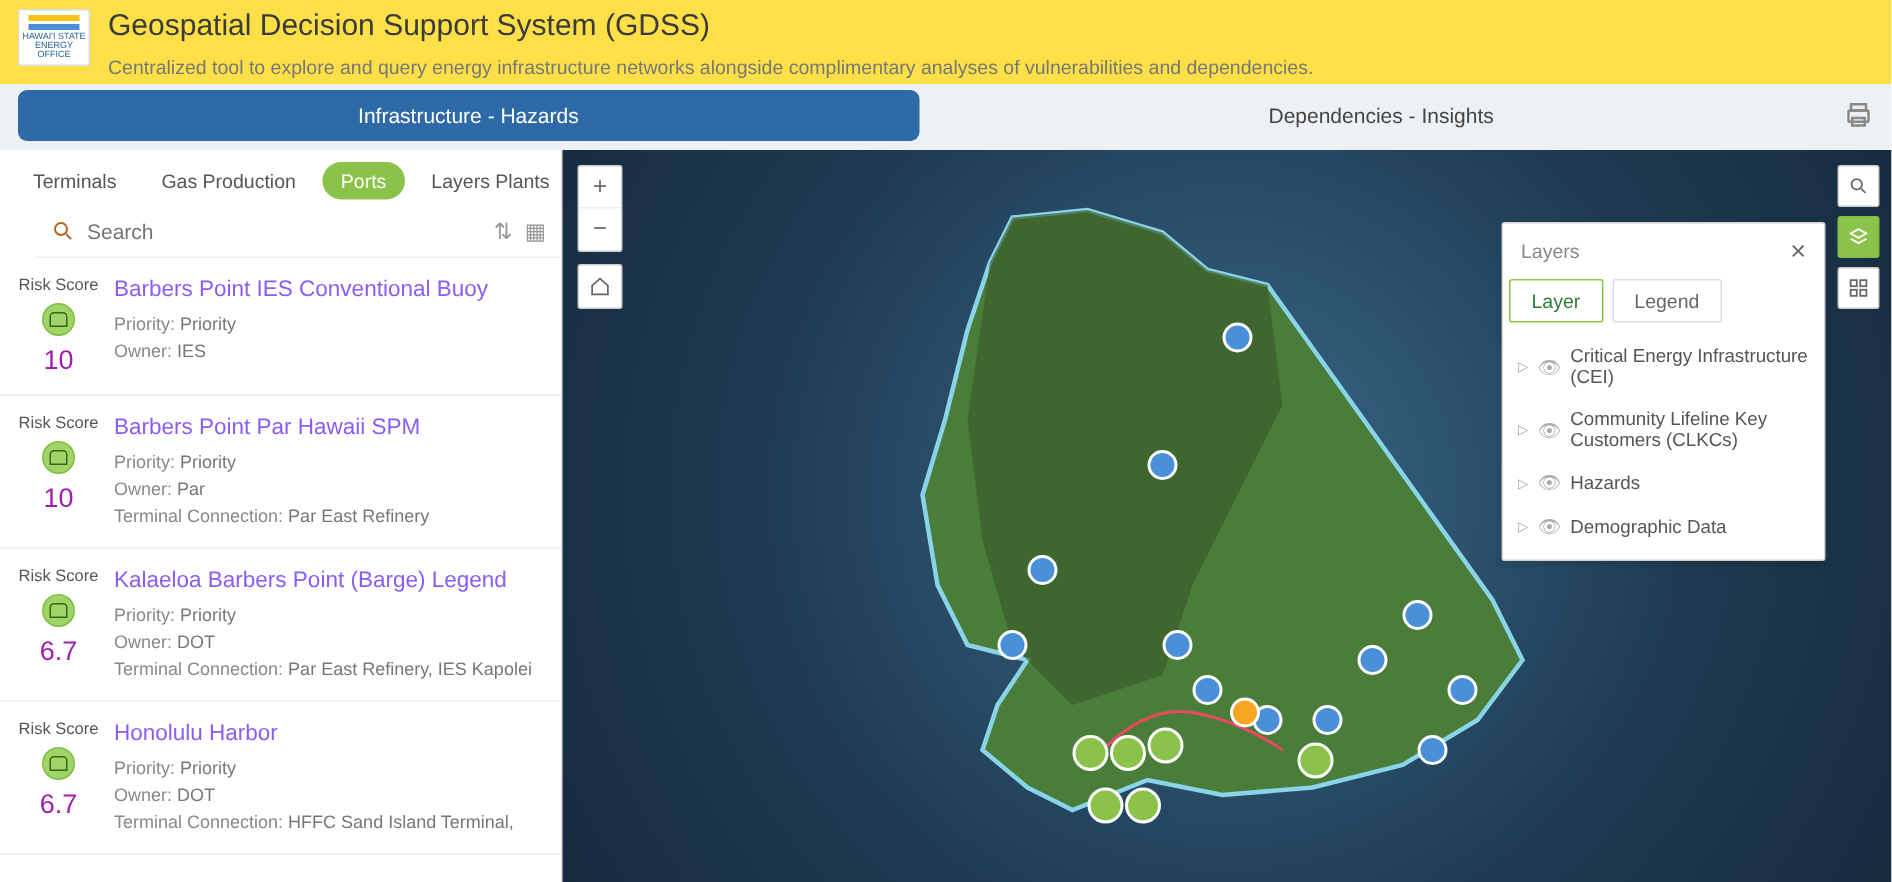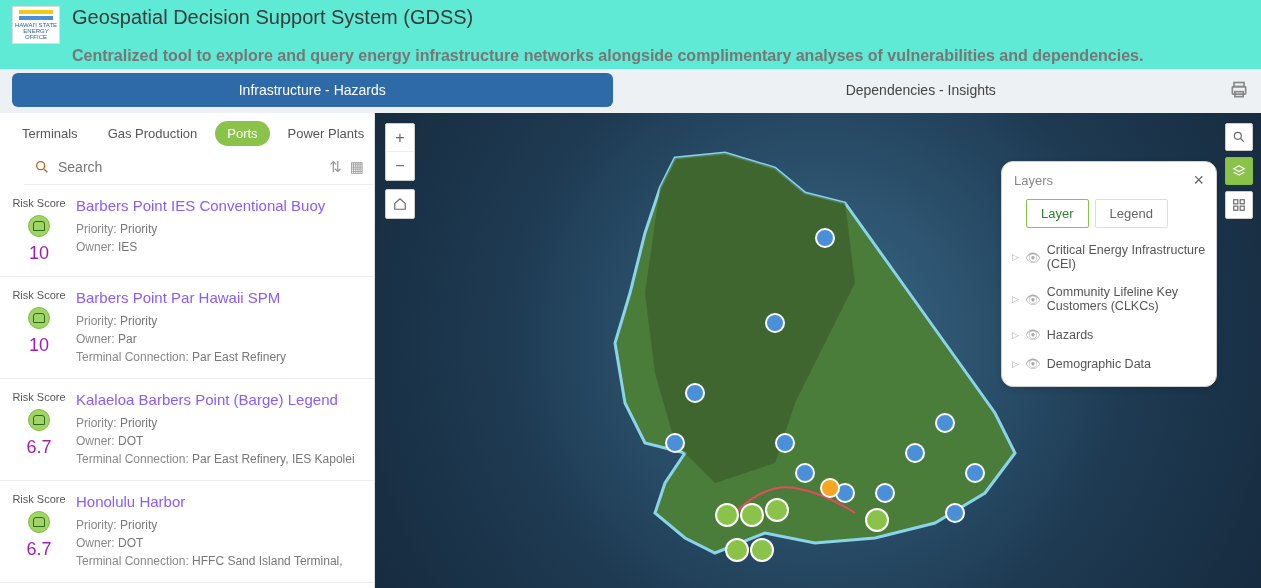--- a/index.html
+++ b/index.html
@@ -1,22 +1,22 @@
 <!DOCTYPE html>
 <html><head>
 <meta charset="utf-8">
 <style>
 * { box-sizing: border-box; margin: 0; padding: 0; }
 body { font-family: -apple-system, BlinkMacSystemFont, "Segoe UI", Arial, sans-serif; background: #f5f7f9; width: 1261px; height: 588px; overflow: hidden; font-size: 13px; color: #333; }
-.header { padding: 6px 12px 4px 12px; display: flex; align-items: flex-start; gap: 12px; background: #5eead4; }
+.header { padding: 6px 12px 4px 12px; display: flex; align-items: flex-start; gap: 12px; background: #fde047; }
 .logo { width: 48px; height: 38px; display: flex; flex-direction: column; justify-content: center; align-items: center; background: #fff; border: 1px solid #ddd; font-size: 6px; color: #2a6496; text-align: center; line-height: 1; }
 .logo .stripe { height: 4px; width: 34px; margin-bottom: 2px; }
 .title-block { flex: 1; }
 .title { font-size: 20px; font-weight: 500; color: #3b3b3b; }
-.subtitle { font-size: 16px; color: #777; margin-top: 18px; font-weight: bold; }
+.subtitle { font-size: 13px; color: #777; margin-top: 8px; }
 .tabbar { padding: 4px 12px 6px 12px; display: flex; align-items: center; gap: 8px; background: #eef1f4; }
 .main-tab { flex: 1; text-align: center; padding: 9px 0; border-radius: 6px; font-size: 14px; }
 .main-tab.active { background: #2f6aa8; color: #ffffff; font-weight: 500; }
 .main-tab.inactive { background: transparent; color: #444; }
 .print-icon { width: 20px; height: 20px; color: #888; }
 .content { display: flex; height: calc(588px - 82px); }
 .sidebar { width: 375px; background: #fff; border-right: 1px solid #e0e0e0; overflow-y: auto; }
 .subtabs { display: flex; align-items: center; gap: 6px; padding: 8px 10px; overflow-x: hidden; white-space: nowrap; }
 .subtab { padding: 5px 12px; font-size: 13px; color: #555; border-radius: 14px; }
 .subtab.active { background: #8bc34a; color: #fff; }
@@ -38,24 +38,24 @@
 .map-area { flex: 1; position: relative; background: radial-gradient(circle at 50% 45%, #3a6a8a 0%, #1e3a52 60%, #162a3d 100%); }
 .island { position: absolute; left: 140px; top: 30px; width: 560px; height: 450px; }
 .map-ctrl { position: absolute; background: #fff; border: 1px solid #ccc; border-radius: 2px; display: flex; flex-direction: column; }
 .zoom-ctrl { left: 10px; top: 10px; }
 .zoom-ctrl div { width: 28px; height: 28px; display: flex; align-items: center; justify-content: center; font-size: 16px; color: #666; border-bottom: 1px solid #eee; }
 .zoom-ctrl div:last-child { border-bottom: none; }
 .home-ctrl { left: 10px; top: 76px; width: 30px; height: 30px; align-items: center; justify-content: center; color: #666; }
 .right-tools { position: absolute; right: 8px; top: 10px; display: flex; flex-direction: column; gap: 6px; }
 .tool-btn { width: 28px; height: 28px; background: #fff; border: 1px solid #ccc; border-radius: 2px; display: flex; align-items: center; justify-content: center; color: #666; }
 .tool-btn.active { background: #8bc34a; color: #fff; border-color: #7fbf3f; }
-.layers-panel { position: absolute; right: 44px; top: 48px; width: 216px; background: #fff; border: 1px solid #d0d0d0; border-radius: 12px; box-shadow: 0 2px 6px rgba(0,0,0,0.15); }
+.layers-panel { position: absolute; right: 44px; top: 48px; width: 216px; background: #fff; border: 1px solid #d0d0d0; border-radius: 2px; box-shadow: 0 2px 6px rgba(0,0,0,0.15); }
 .lp-head { display: flex; justify-content: space-between; align-items: center; padding: 8px 12px; font-size: 13px; color: #888; }
 .lp-close { font-size: 18px; color: #666; }
-.lp-tabs { display: flex; padding: 0 24px; gap: 6px; }
+.lp-tabs { display: flex; padding: 0 4px; gap: 6px; }
 .lp-tab { padding: 6px 14px; font-size: 13px; border: 1px solid #ddd; border-radius: 2px; color: #666; }
 .lp-tab.active { color: #2f7d32; border-color: #8bc34a; }
 .lp-list { padding: 8px 6px; }
 .lp-item { display: flex; align-items: center; gap: 6px; padding: 7px 4px; font-size: 12.5px; color: #555; }
 .lp-item .tri { color: #aaa; font-size: 9px; }
 .lp-item .eye { color: #aaa; }
 .marker { position: absolute; width: 20px; height: 20px; border-radius: 50%; border: 2px solid #fff; display: flex; align-items: center; justify-content: center; font-size: 9px; color: #fff; }
 .m-blue { background: #4a90d9; }
 .m-green { background: #8bc34a; width: 24px; height: 24px; }
 .m-orange { background: #f5a623; }
@@ -84,21 +84,21 @@
       <rect x="7" y="14" width="10" height="6"></rect>
     </svg>
 </div>
 
 <div class="content">
   <div class="sidebar">
     <div class="subtabs">
       <span class="subtab">Terminals</span>
       <span class="subtab">Gas Production</span>
       <span class="subtab active">Ports</span>
-      <span class="subtab">Power Plants</span>
+      <span class="subtab">Layers Plants</span>
 
     </div>
     <div class="searchbar">
       <svg viewBox="0 0 24 24" fill="none" stroke="currentColor" stroke-width="2">
           <circle cx="10" cy="10" r="6"></circle>
           <line x1="15" y1="15" x2="20" y2="20"></line>
         </svg>
       <input class="search-input" placeholder="Search" style="">
       <div class="search-icons">
         <span>⇅</span>

